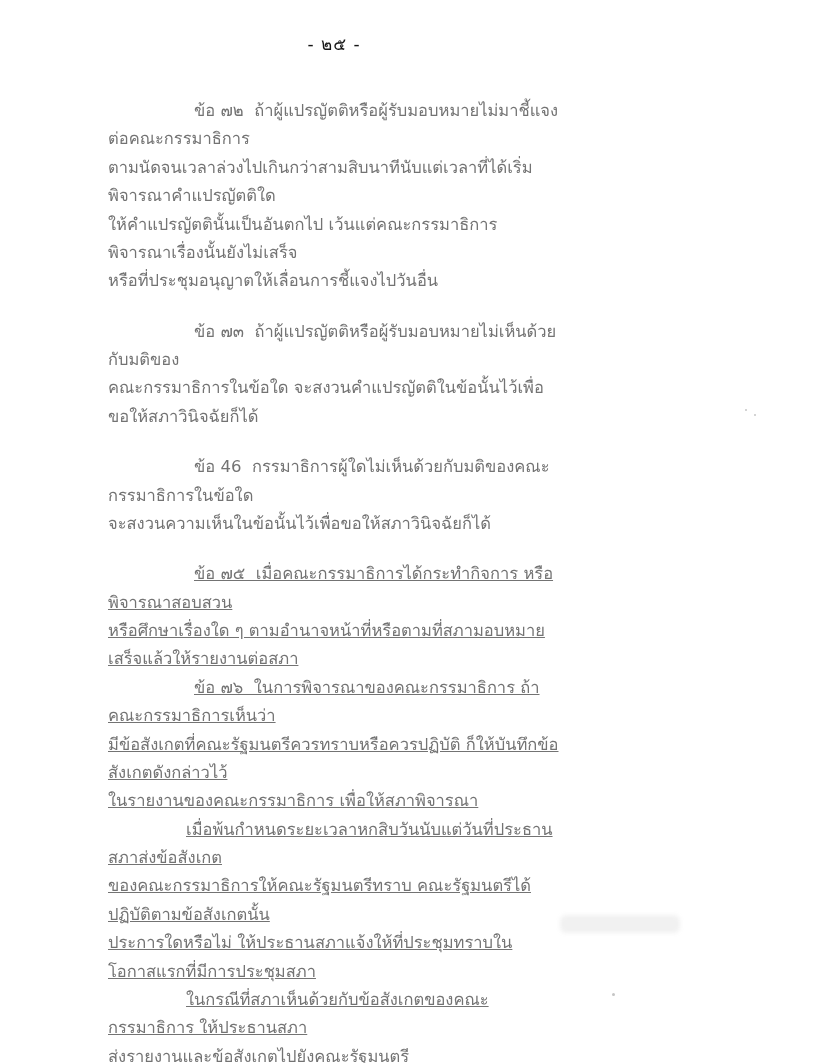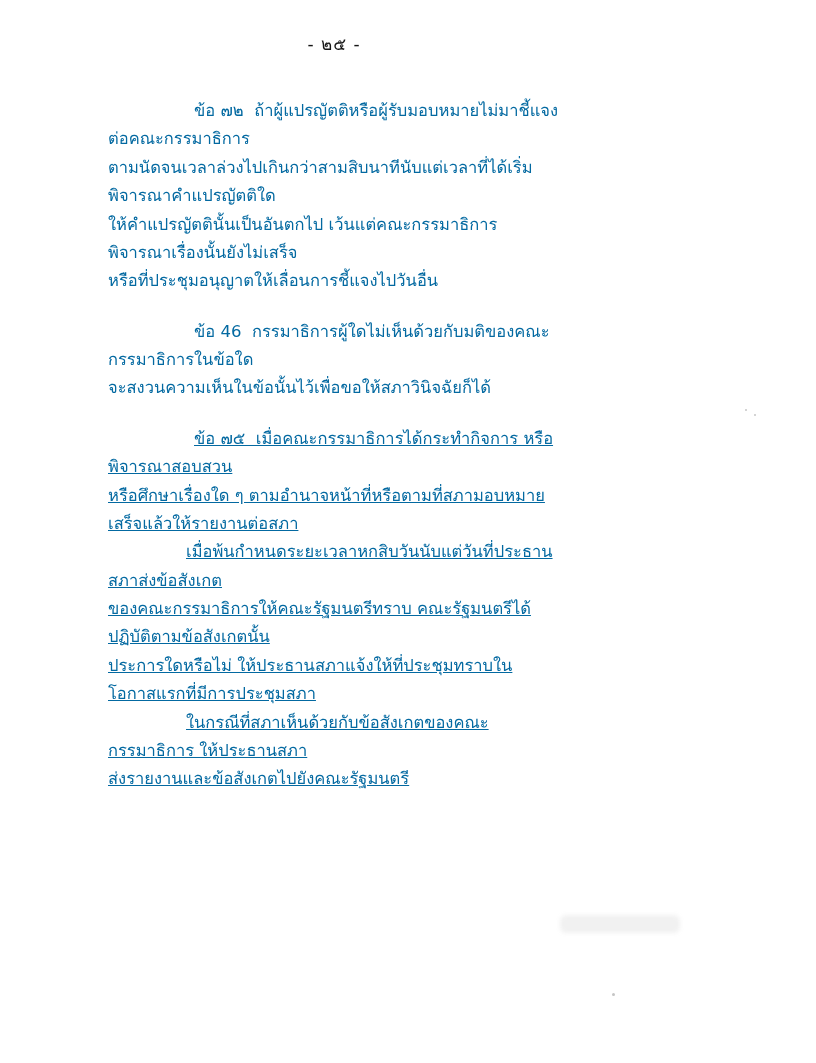--- a/index.html
+++ b/index.html
@@ -27,21 +27,21 @@
     font-size: 17px;
     letter-spacing: 1px;
     margin: 0 0 40px 0;
     color: #161616;
   }
   .para {
     font-size: 16.5px;
     line-height: 1.72;
     text-align: left;
     margin: 0 0 22px 0;
-    color: #0369a1;
+    color: #737373;
     white-space: pre-wrap;
   }
   .para.tight {
     margin-bottom: 0;
     text-decoration: underline;
   }
   .indent {
     display: inline-block;
     width: 86px;
   }
@@ -77,28 +77,33 @@
 
   <div class="page-number">- ๒๕ -</div>
 
   <div class="body">
 
     <p class="para"><span class="indent"></span><span>ข้อ ๗๒  ถ้าผู้แปรญัตติหรือผู้รับมอบหมายไม่มาชี้แจงต่อคณะกรรมาธิการ
 ตามนัดจนเวลาล่วงไปเกินกว่าสามสิบนาทีนับแต่เวลาที่ได้เริ่มพิจารณาคำแปรญัตติใด
 ให้คำแปรญัตตินั้นเป็นอันตกไป เว้นแต่คณะกรรมาธิการพิจารณาเรื่องนั้นยังไม่เสร็จ
 หรือที่ประชุมอนุญาตให้เลื่อนการชี้แจงไปวันอื่น</span></p>
 
+    <p class="para"><span class="indent"></span><span>ข้อ ๗๓  ถ้าผู้แปรญัตติหรือผู้รับมอบหมายไม่เห็นด้วยกับมติของ
+คณะกรรมาธิการในข้อใด จะสงวนคำแปรญัตติในข้อนั้นไว้เพื่อขอให้สภาวินิจฉัยก็ได้</span></p>
 
     <p class="para"><span class="indent"></span><span>ข้อ 46  กรรมาธิการผู้ใดไม่เห็นด้วยกับมติของคณะกรรมาธิการในข้อใด
 จะสงวนความเห็นในข้อนั้นไว้เพื่อขอให้สภาวินิจฉัยก็ได้</span></p>
 
     <p class="para tight"><span class="indent"></span><span>ข้อ ๗๕  เมื่อคณะกรรมาธิการได้กระทำกิจการ หรือพิจารณาสอบสวน
 หรือศึกษาเรื่องใด ๆ ตามอำนาจหน้าที่หรือตามที่สภามอบหมายเสร็จแล้วให้รายงานต่อสภา</span></p>
 
 
+    <p class="para tight"><span class="indent"></span><span>ข้อ ๗๖  ในการพิจารณาของคณะกรรมาธิการ ถ้าคณะกรรมาธิการเห็นว่า
+มีข้อสังเกตที่คณะรัฐมนตรีควรทราบหรือควรปฏิบัติ ก็ให้บันทึกข้อสังเกตดังกล่าวไว้
+ในรายงานของคณะกรรมาธิการ เพื่อให้สภาพิจารณา</span></p>
 
     <p class="para tight"><span class="indent-sm"></span><span>เมื่อพ้นกำหนดระยะเวลาหกสิบวันนับแต่วันที่ประธานสภาส่งข้อสังเกต
 ของคณะกรรมาธิการให้คณะรัฐมนตรีทราบ คณะรัฐมนตรีได้ปฏิบัติตามข้อสังเกตนั้น
 ประการใดหรือไม่ ให้ประธานสภาแจ้งให้ที่ประชุมทราบในโอกาสแรกที่มีการประชุมสภา</span></p>
 
     <p class="para tight"><span class="indent-sm"></span><span>ในกรณีที่สภาเห็นด้วยกับข้อสังเกตของคณะกรรมาธิการ ให้ประธานสภา
 ส่งรายงานและข้อสังเกตไปยังคณะรัฐมนตรี</span></p>
 
   </div>
 

